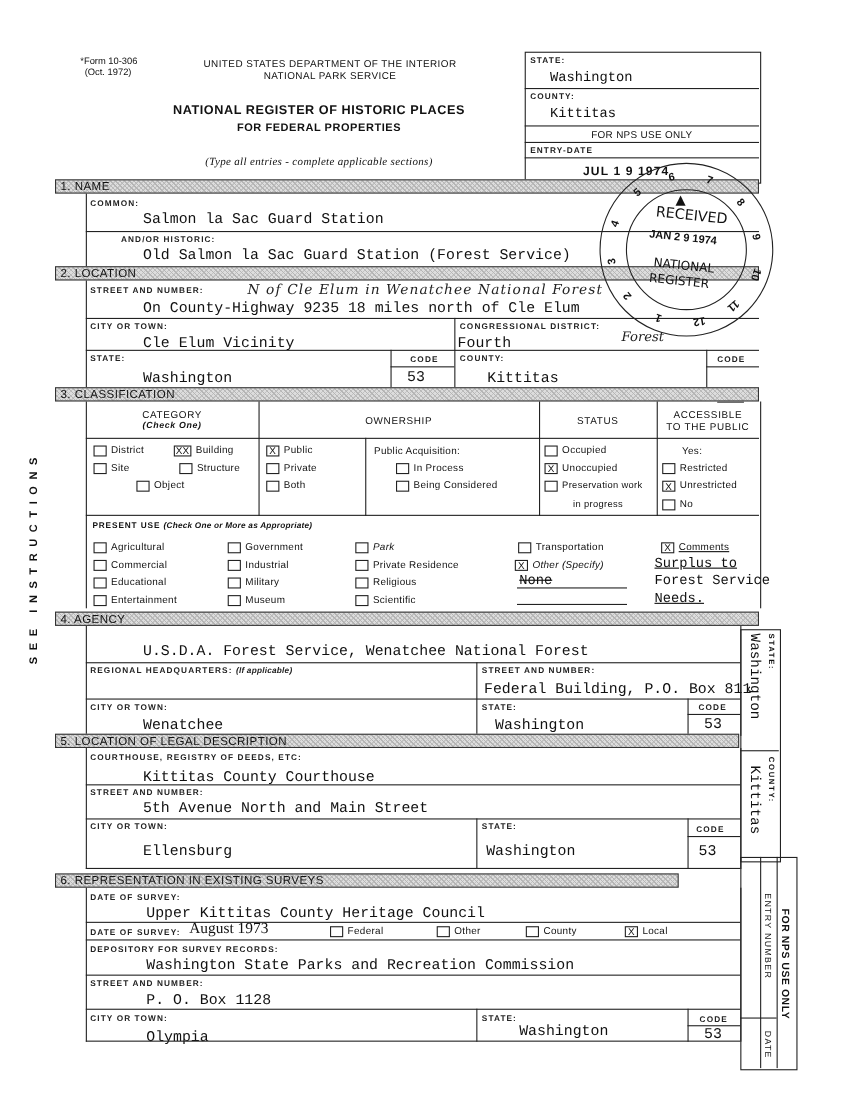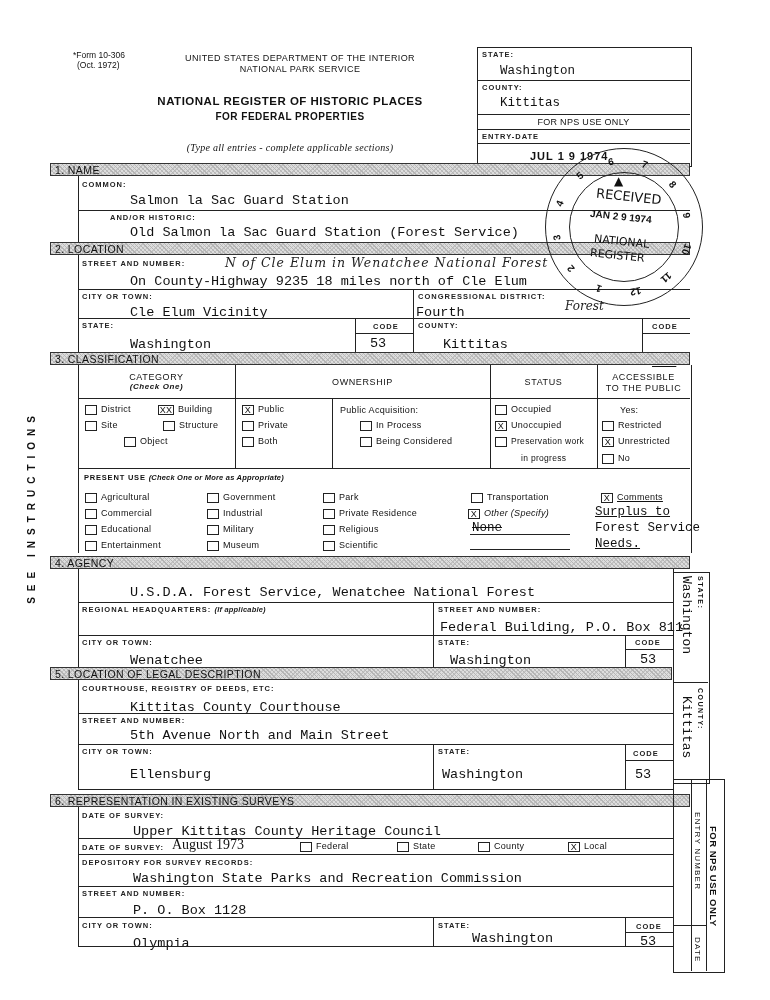--- a/index.html
+++ b/index.html
@@ -158,21 +158,21 @@
   <span style="font-style:italic;letter-spacing:0.2px;">(Check One or More as Appropriate)</span>
 </div>
 <div class="opt" style="left:85px;top:492px;"><span class="cb"></span><span>Agricultural</span></div>
 <div class="opt" style="left:85px;top:508px;"><span class="cb"></span><span>Commercial</span></div>
 <div class="opt" style="left:85px;top:524px;"><span class="cb"></span><span>Educational</span></div>
 <div class="opt" style="left:85px;top:540px;"><span class="cb"></span><span>Entertainment</span></div>
 <div class="opt" style="left:207px;top:492px;"><span class="cb"></span><span>Government</span></div>
 <div class="opt" style="left:207px;top:508px;"><span class="cb"></span><span>Industrial</span></div>
 <div class="opt" style="left:207px;top:524px;"><span class="cb"></span><span>Military</span></div>
 <div class="opt" style="left:207px;top:540px;"><span class="cb"></span><span>Museum</span></div>
-<div class="opt" style="left:323px;top:492px;"><span class="cb"></span><span>Park</span></div>
+<div class="opt" style="left:323px;top:492px;font-style:italic;"><span class="cb"></span><span>Park</span></div>
 <div class="opt" style="left:323px;top:508px;"><span class="cb"></span><span>Private Residence</span></div>
 <div class="opt" style="left:323px;top:524px;"><span class="cb"></span><span>Religious</span></div>
 <div class="opt" style="left:323px;top:540px;"><span class="cb"></span><span>Scientific</span></div>
 <div class="opt" style="left:471px;top:492px;"><span class="cb"></span><span>Transportation</span></div>
 <div class="opt" style="left:468px;top:508px;"><span class="cb">X</span><span style="font-style:italic;">Other (Specify)</span></div>
 <div class="val" style="left:472px;top:521px;font-size:12.5px;text-decoration:line-through;">None</div>
 <div class="hl" style="left:470px;top:534px;width:100px;height:1px;"></div>
 <div class="hl" style="left:470px;top:549px;width:100px;height:1px;"></div>
 <div class="opt" style="left:601px;top:492px;text-decoration:underline;"><span class="cb">X</span><span>Comments</span></div>
 <div class="val" style="left:595px;top:505px;font-size:12.5px;text-decoration:underline;">Surplus to</div>
@@ -211,30 +211,30 @@
 <div class="val" style="left:130px;top:767px;">Ellensburg</div>
 <div class="vl" style="left:433px;top:744px;height:46px;"></div>
 <div class="lbl" style="left:438px;top:747px;">STATE:</div>
 <div class="val" style="left:442px;top:767px;">Washington</div>
 <div class="vl" style="left:625px;top:744px;height:46px;"></div>
 <div class="lbl" style="left:633px;top:749px;">CODE</div>
 <div class="hl" style="left:625px;top:760px;width:48px;"></div>
 <div class="val" style="left:635px;top:767px;">53</div>
 <div class="hl" style="left:78px;top:789px;width:595px;"></div>
 
-<div class="section" style="top:794px;width:640px;">6. REPRESENTATION IN EXISTING SURVEYS</div>
+<div class="section" style="top:794px;width:567px;">6. REPRESENTATION IN EXISTING SURVEYS</div>
 <div class="vl" style="left:78px;top:807px;height:140px;"></div>
 <div class="vl" style="left:673px;top:807px;height:140px;"></div>
 <div class="lbl" style="left:82px;top:811px;">DATE OF SURVEY:</div>
 <div class="val" style="left:133px;top:824px;">Upper Kittitas County Heritage Council</div>
 <div class="hl" style="left:78px;top:838px;width:595px;"></div>
 <div class="lbl" style="left:82px;top:843px;">DATE OF SURVEY:</div>
 <div class="abs serif" style="left:172px;top:837px;font-size:14px;">August 1973</div>
 <div class="opt" style="left:300px;top:841px;"><span class="cb"></span><span>Federal</span></div>
-<div class="opt" style="left:397px;top:841px;"><span class="cb"></span><span>State</span></div>
+<div class="opt" style="left:397px;top:841px;"><span class="cb"></span><span>Other</span></div>
 <div class="opt" style="left:478px;top:841px;"><span class="cb"></span><span>County</span></div>
 <div class="opt" style="left:568px;top:841px;"><span class="cb">X</span><span>Local</span></div>
 <div class="hl" style="left:78px;top:854px;width:595px;"></div>
 <div class="lbl" style="left:82px;top:858px;">DEPOSITORY FOR SURVEY RECORDS:</div>
 <div class="val" style="left:133px;top:871px;">Washington State Parks and Recreation Commission</div>
 <div class="hl" style="left:78px;top:886px;width:595px;"></div>
 <div class="lbl" style="left:82px;top:889px;">STREET AND NUMBER:</div>
 <div class="val" style="left:133px;top:903px;">P. O. Box 1128</div>
 <div class="hl" style="left:78px;top:917px;width:595px;"></div>
 <div class="lbl" style="left:82px;top:921px;">CITY OR TOWN:</div>

